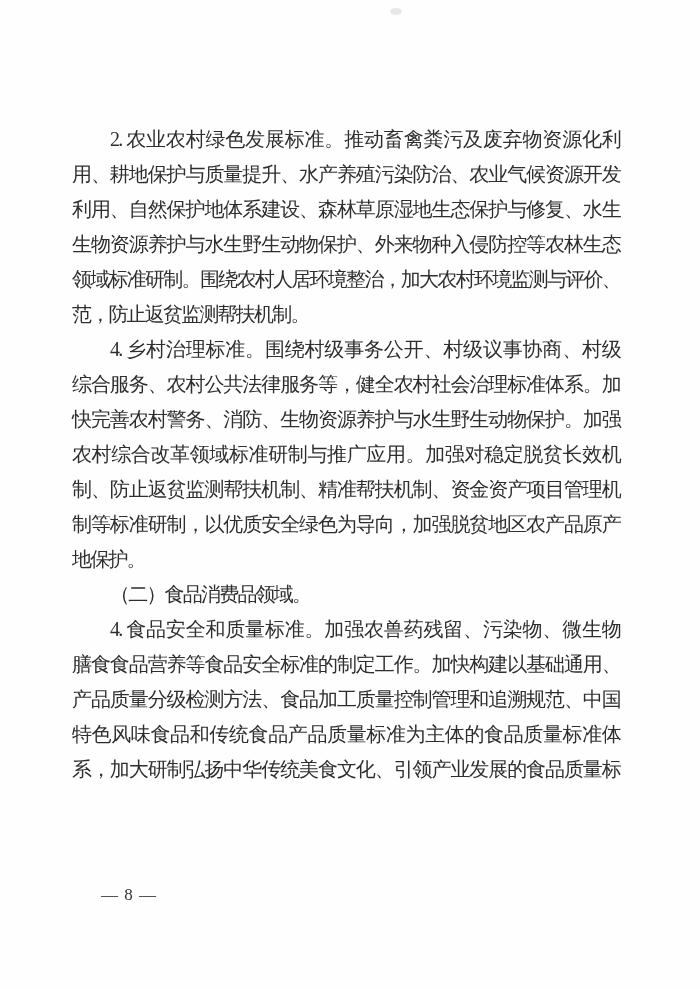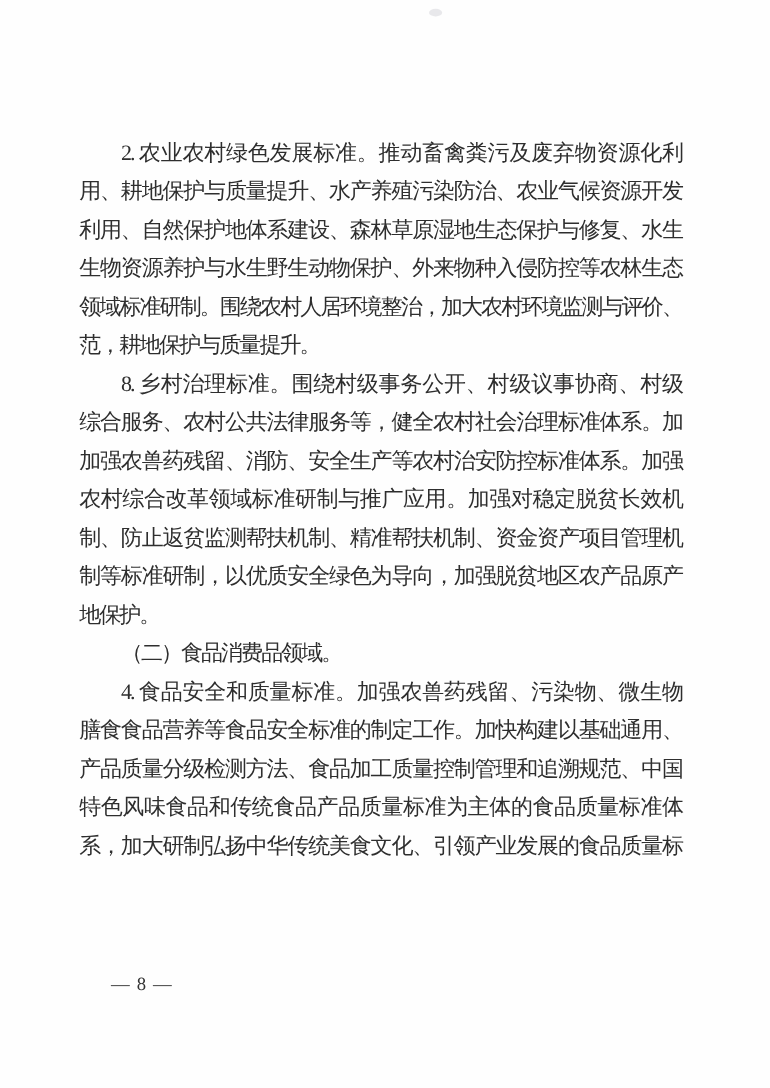--- a/index.html
+++ b/index.html
@@ -62,27 +62,27 @@
   <div class="scan-artifact"></div>
 
   <div class="text-block">
 
     <div class="para">
       <div class="line first">2. 农业农村绿色发展标准。推动畜禽粪污及废弃物资源化利</div>
       <div class="line">用、耕地保护与质量提升、水产养殖污染防治、农业气候资源开发</div>
       <div class="line">利用、自然保护地体系建设、森林草原湿地生态保护与修复、水生</div>
       <div class="line">生物资源养护与水生野生动物保护、外来物种入侵防控等农林生态</div>
       <div class="line">领域标准研制。围绕农村人居环境整治，加大农村环境监测与评价、</div>
-      <div class="line last">范，耕地保护与质量提升。</div>
+      <div class="line last">范，防止返贫监测帮扶机制。</div>
     </div>
 
     <div class="para">
-      <div class="line first">8. 乡村治理标准。围绕村级事务公开、村级议事协商、村级</div>
+      <div class="line first">4. 乡村治理标准。围绕村级事务公开、村级议事协商、村级</div>
       <div class="line">综合服务、农村公共法律服务等，健全农村社会治理标准体系。加</div>
-      <div class="line">加强农兽药残留、消防、安全生产等农村治安防控标准体系。加强</div>
+      <div class="line">快完善农村警务、消防、生物资源养护与水生野生动物保护。加强</div>
       <div class="line">农村综合改革领域标准研制与推广应用。加强对稳定脱贫长效机</div>
       <div class="line">制、防止返贫监测帮扶机制、精准帮扶机制、资金资产项目管理机</div>
       <div class="line">制等标准研制，以优质安全绿色为导向，加强脱贫地区农产品原产</div>
       <div class="line last">地保护。</div>
     </div>
 
     <div class="para">
       <div class="line first last">（二）食品消费品领域。</div>
     </div>
 

